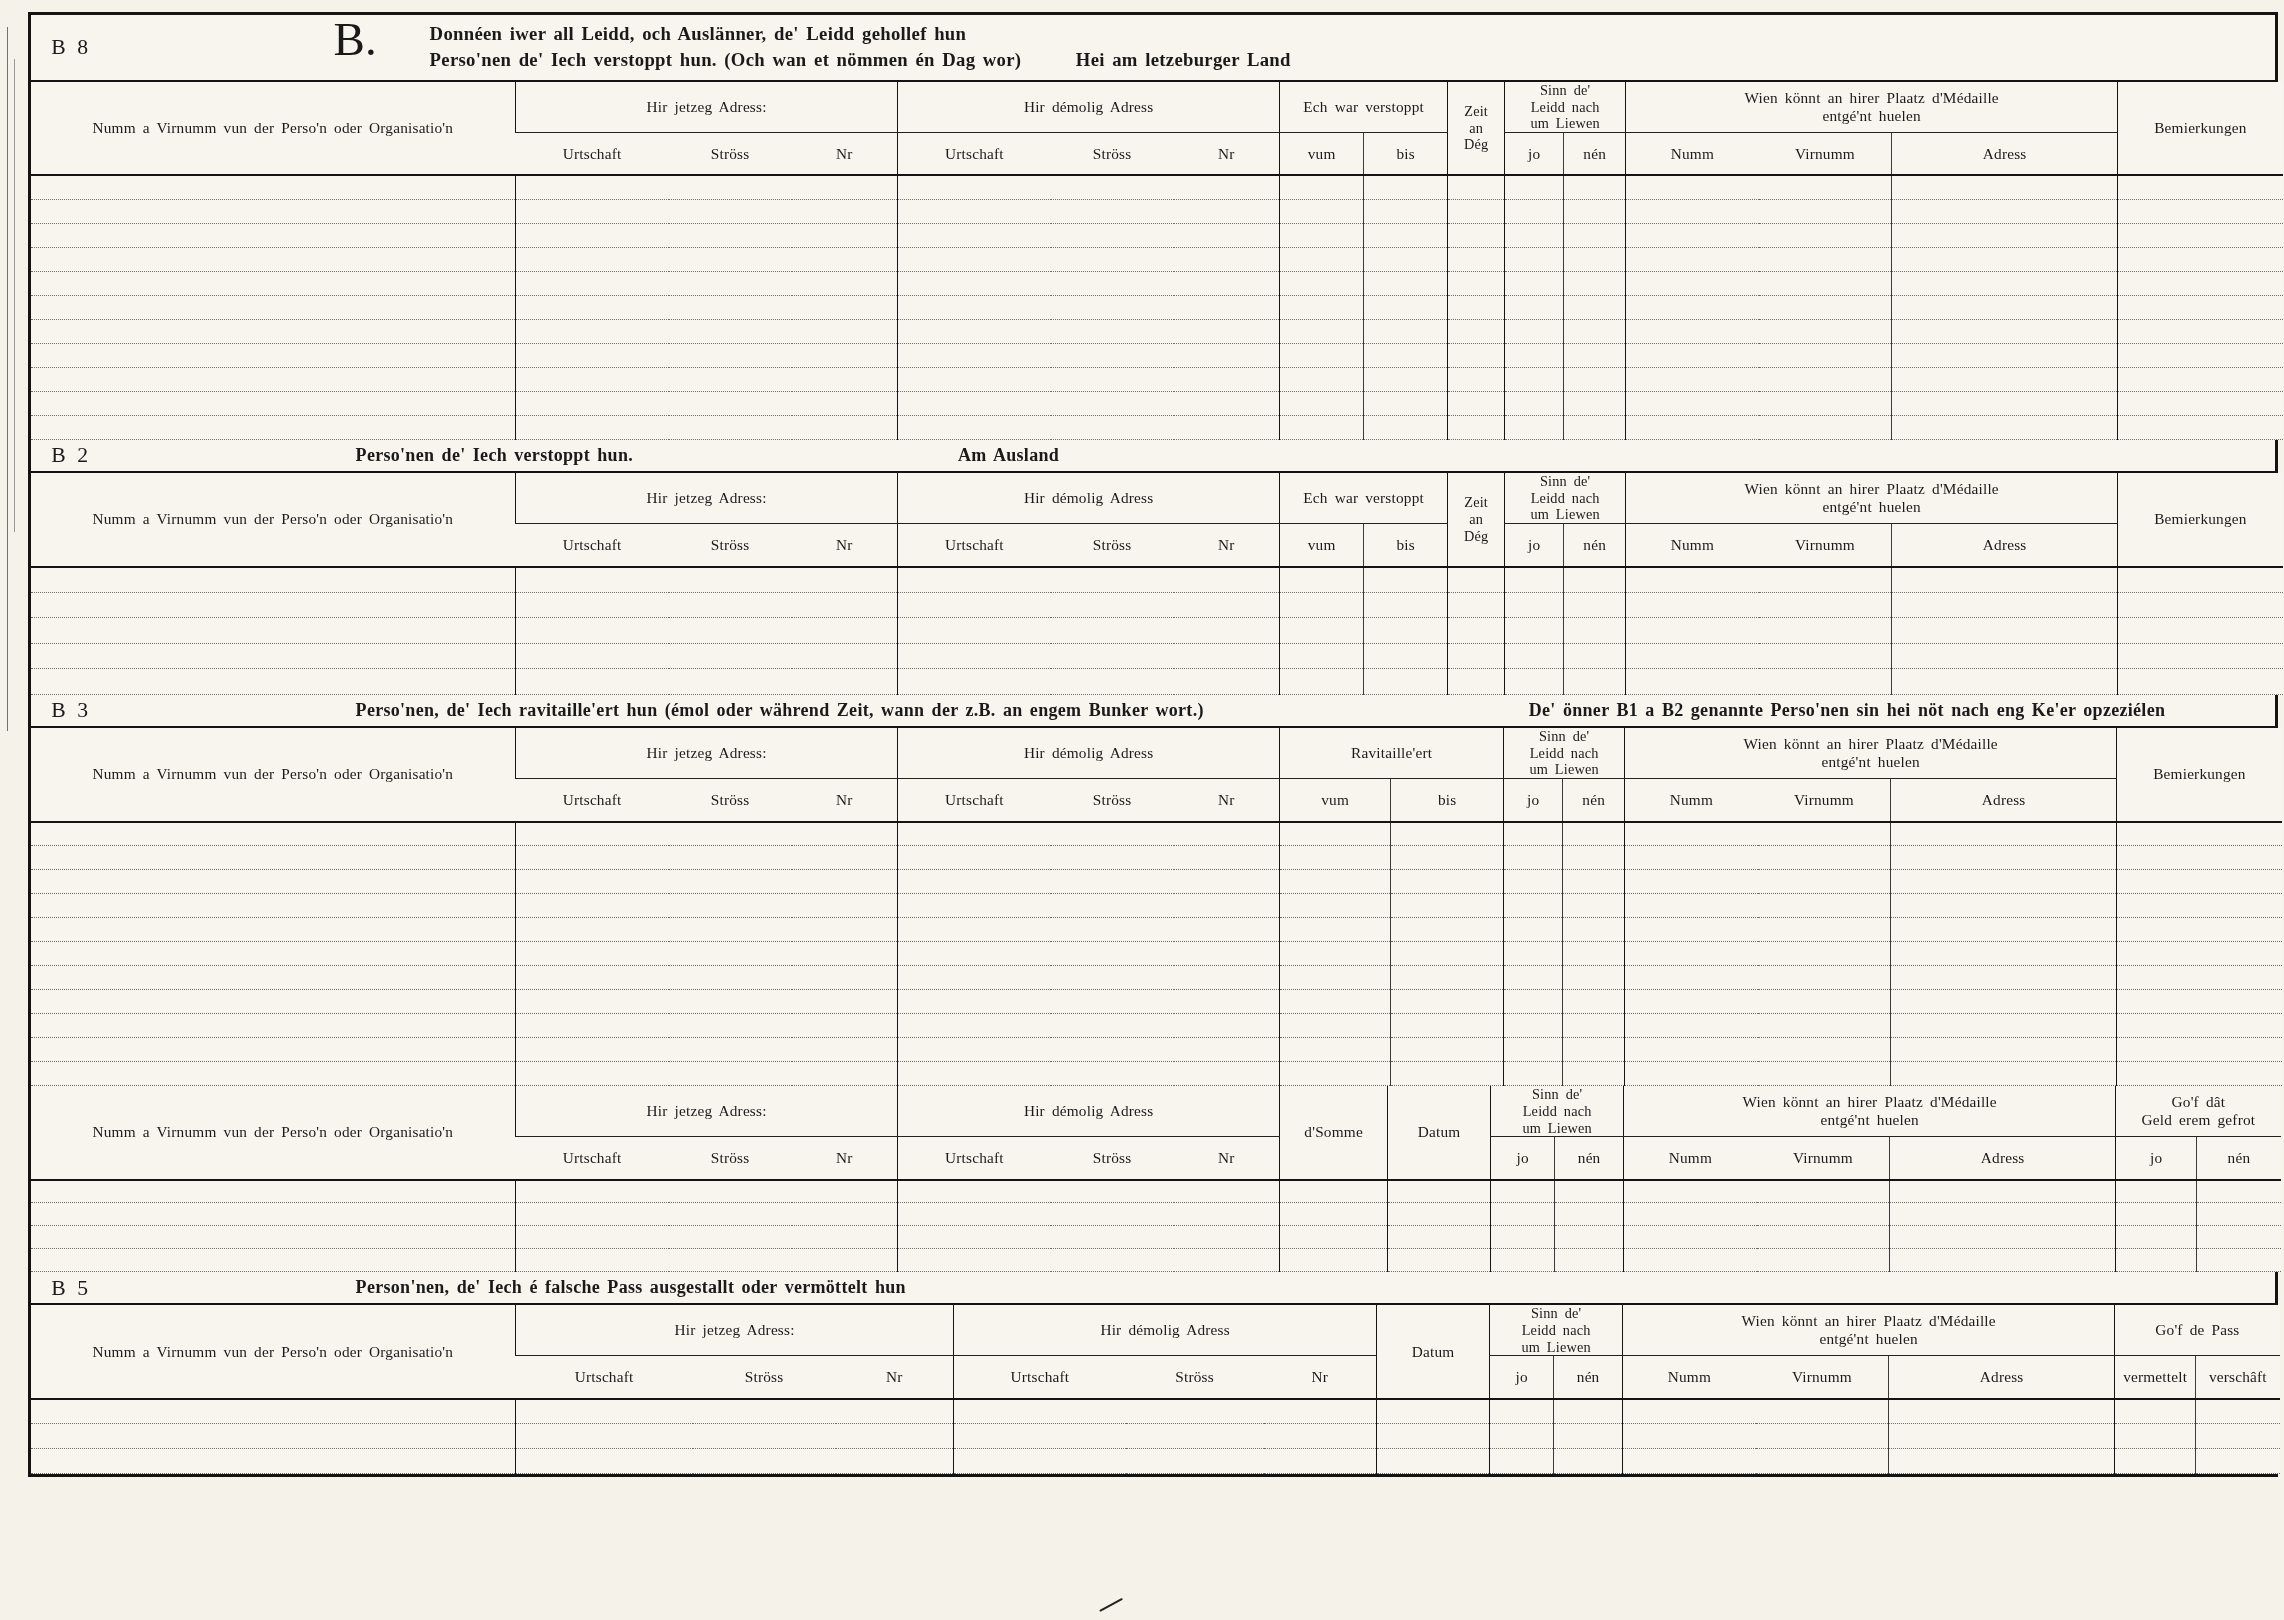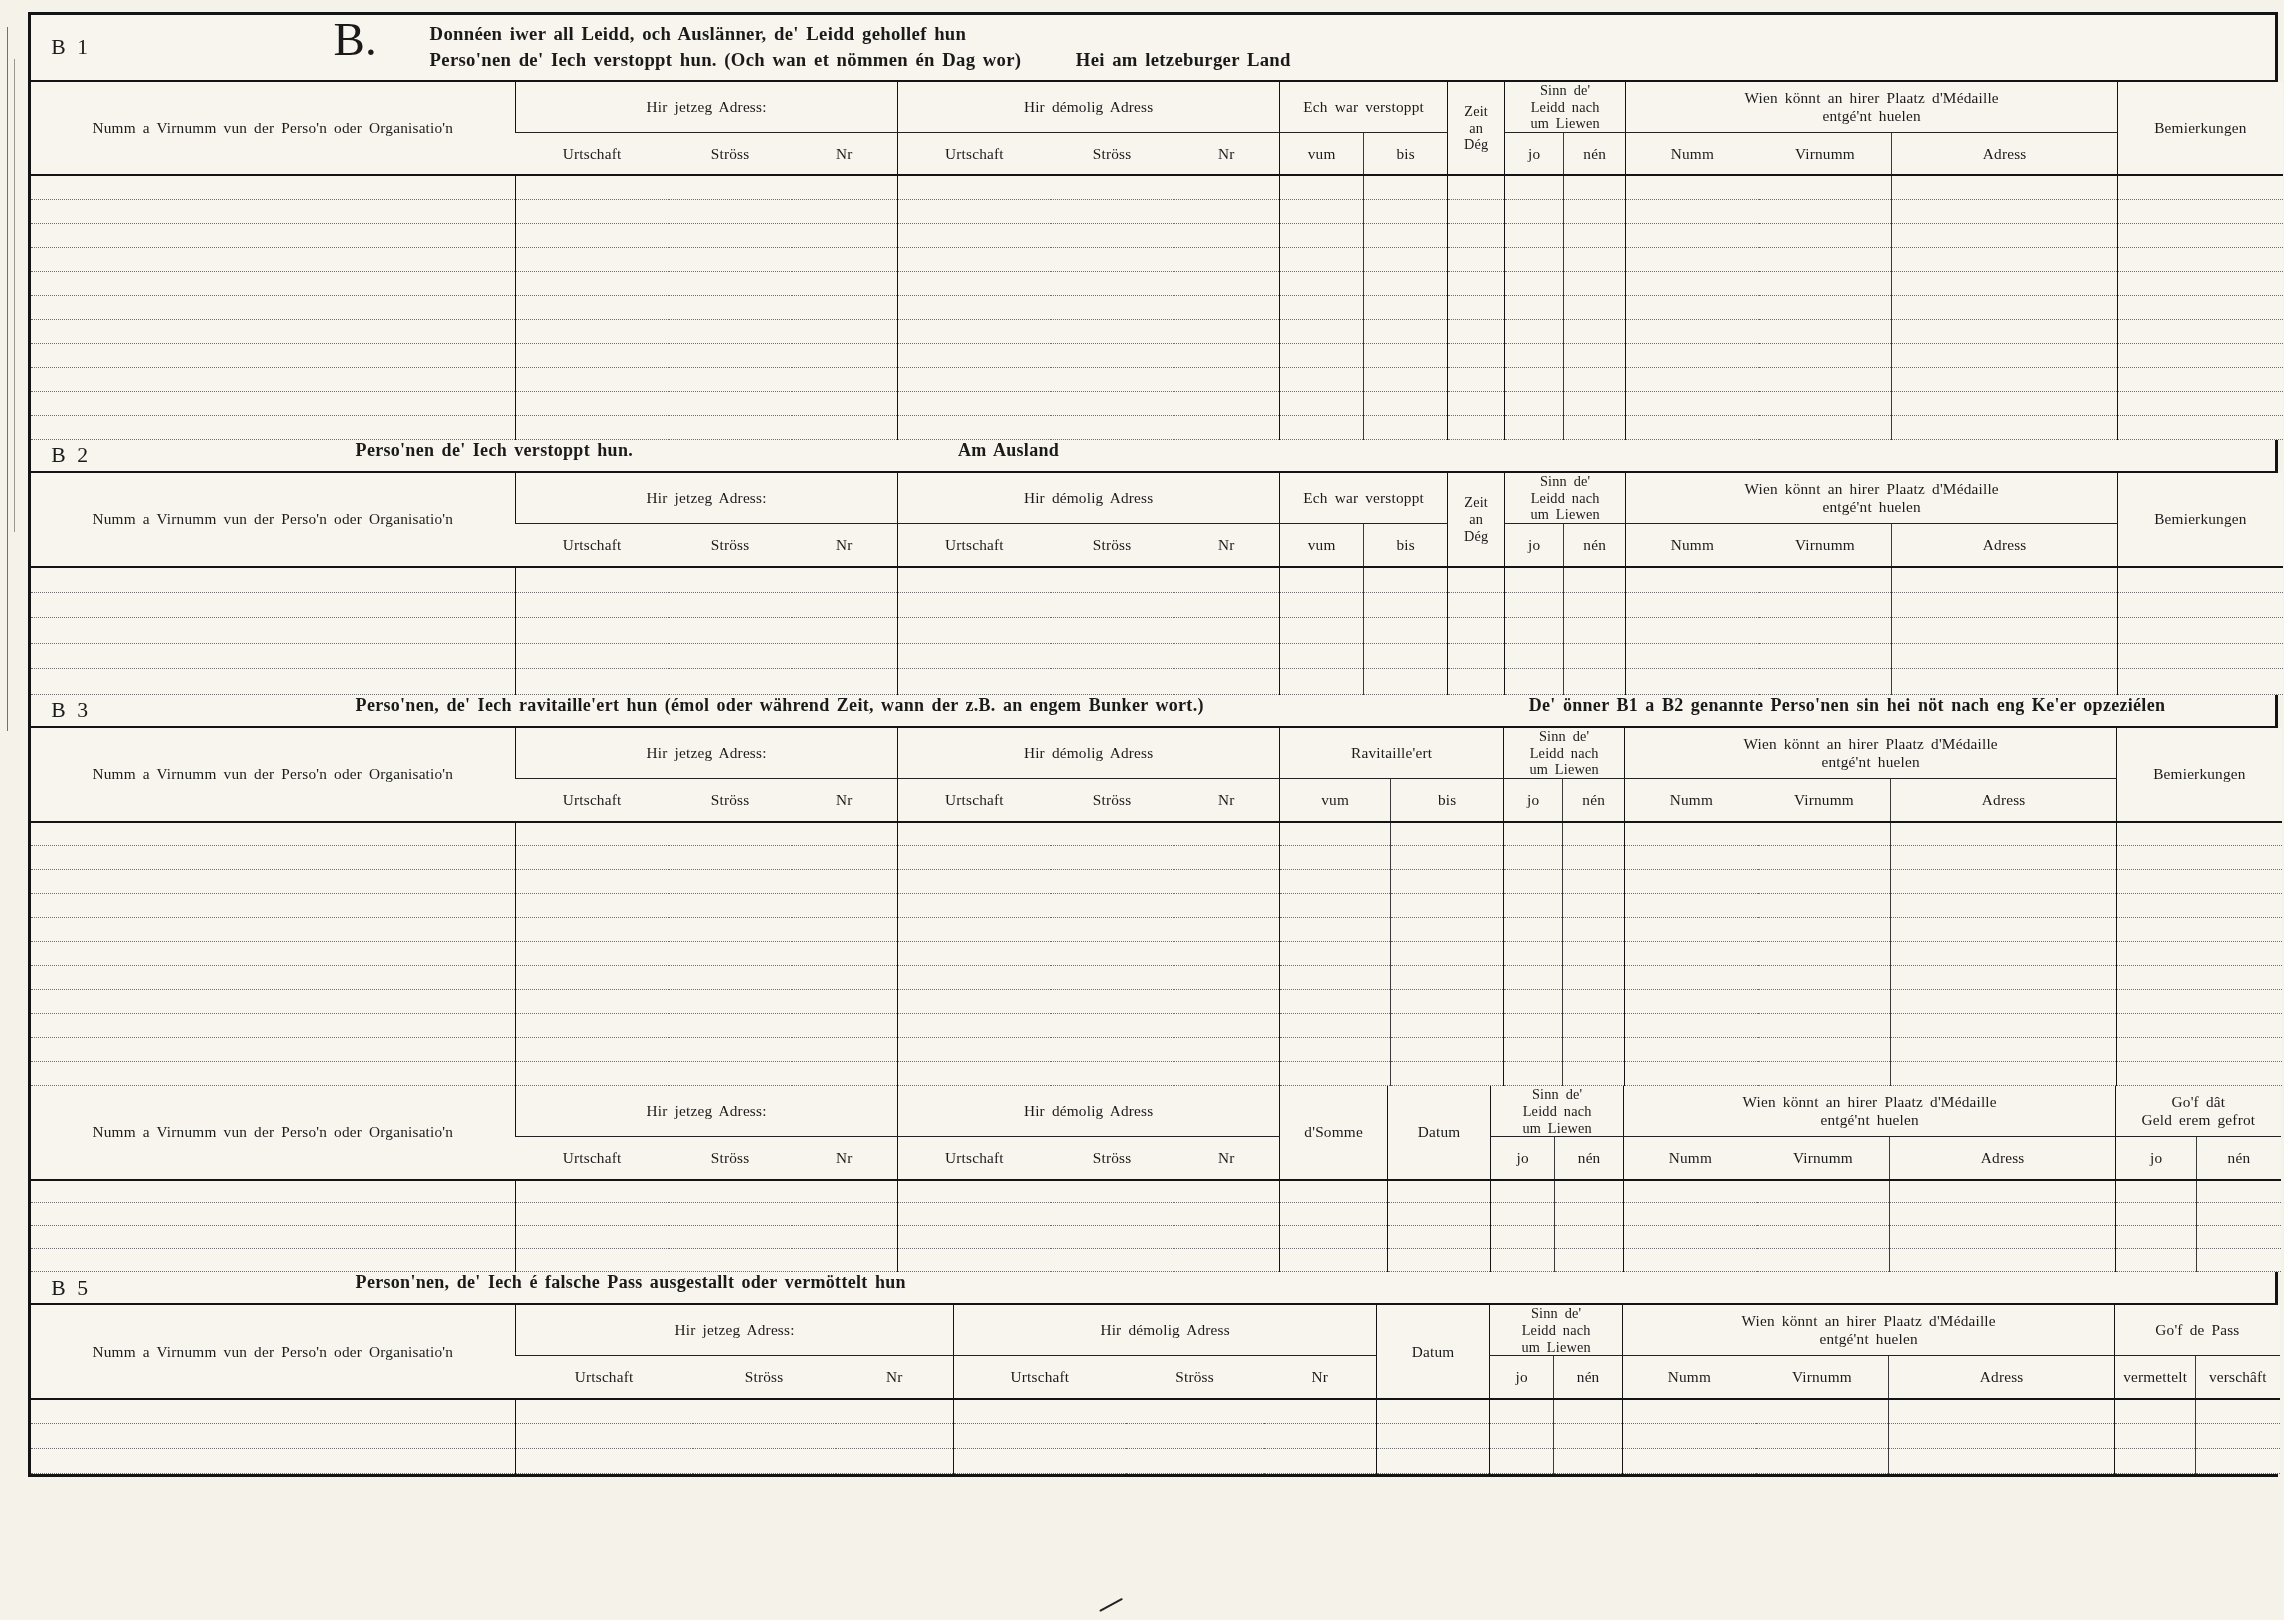--- a/index.html
+++ b/index.html
@@ -27,21 +27,21 @@
     background: #f8f5ee;
   }
 
   
   .band {
     position: relative;
     border-bottom: 2.5px solid #141414;
     background: #f8f5ee;
   }
   .band-b1 { height: 67px; }
-  .band-s  { height: 33px; display: flex; }
+  .band-s  { height: 33px; display: flex; align-items: center; }
   .b-label {
     position: absolute; left: 20.7px; top: 50%; transform: translateY(-50%);
     font-size: 21.7px; letter-spacing: 3px; font-weight: 400;
   }
   .big-letter {
     position: absolute; left: 303px; top: -3px;
     font-size: 47px; font-weight: 400;
   }
   .titles { margin-left: 399px; padding-top: 5.9px; }
   .titles div { font-size: 18.7px; font-weight: bold; line-height: 26.6px; letter-spacing: 0.3px; word-spacing: 2.5px; }
@@ -80,21 +80,21 @@
 <div class="sheet">
 
   <div class="artifact a1"></div>
   <div class="artifact a2"></div>
   <div class="pen-mark"></div>
 
   <div class="form">
 
     <section>
       <div class="band band-b1">
-        <span class="b-label">B 1</span>
+        <span class="b-label">B 8</span>
         <span class="big-letter">B.</span>
         <div class="titles">
           <div>Donnéen iwer all Leidd, och Auslänner, de' Leidd gehollef hun</div>
           <div>
             <span>Perso'nen de' Iech verstoppt hun. (Och wan et nömmen én Dag wor)</span>
             <span class="title-suffix">Hei am letzeburger Land</span>
           </div>
         </div>
       </div>
       <table class="t-b1">

